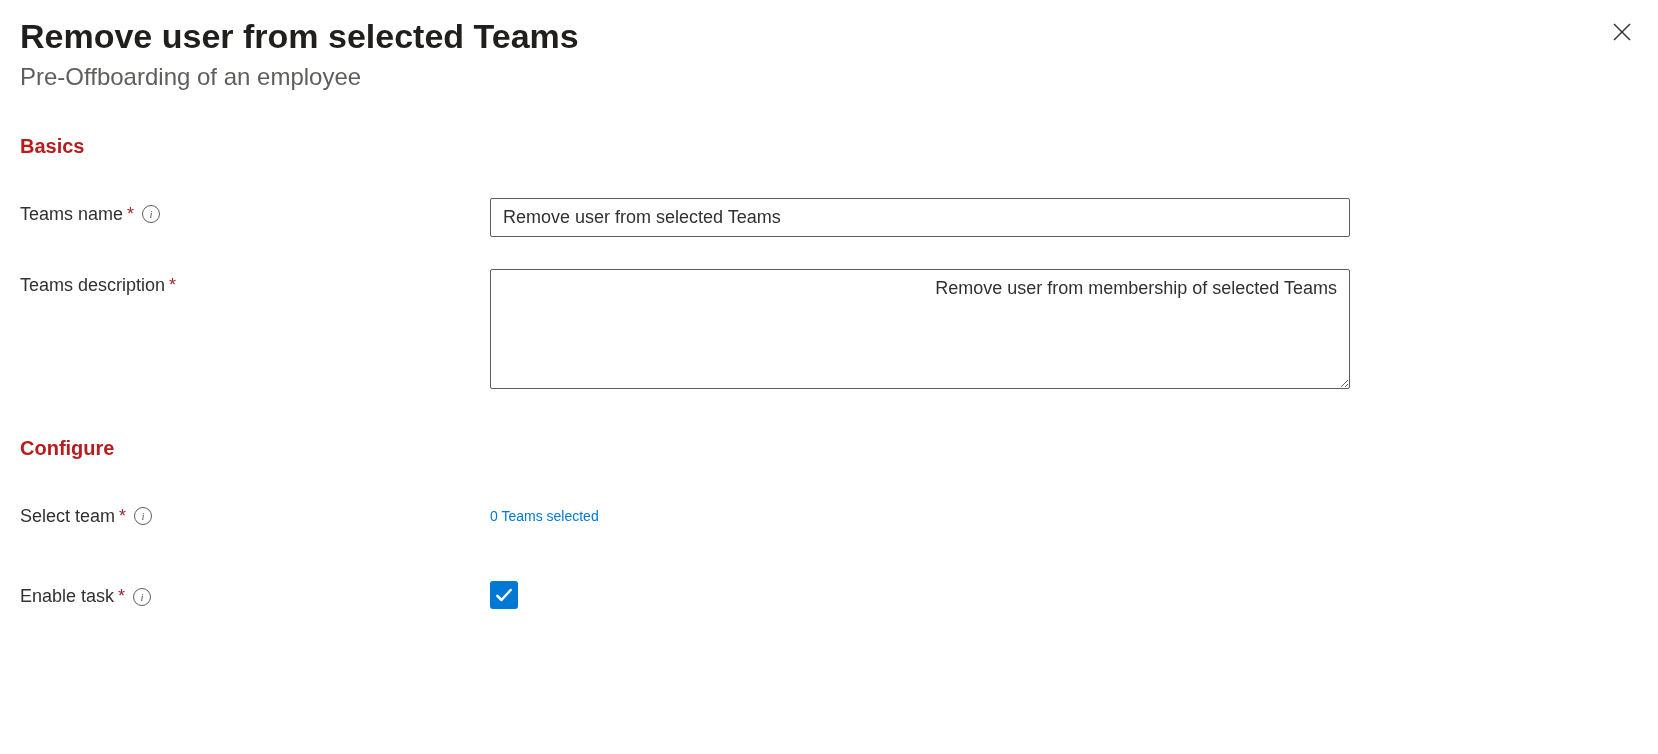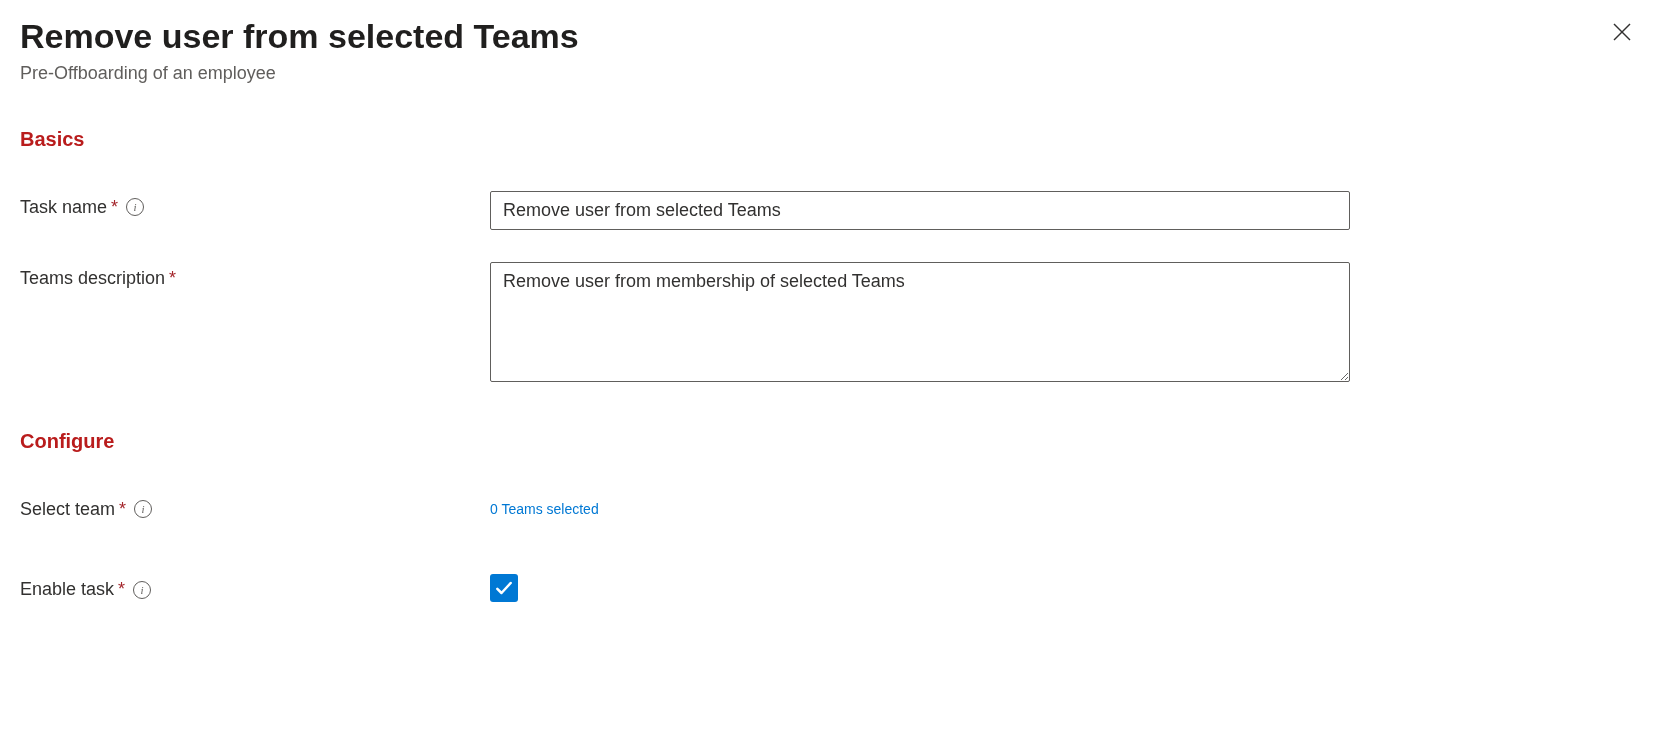--- a/index.html
+++ b/index.html
@@ -21,21 +21,21 @@
     .header-left {
       flex: 1;
     }
     .page-title {
       font-size: 34px;
       font-weight: 600;
       color: #201f1e;
       line-height: 1.2;
     }
     .page-subtitle {
-      font-size: 18px;
+      font-size: 24px;
       color: #605e5c;
       margin-top: 6px;
     }
     .close-button {
       background: none;
       border: none;
       cursor: pointer;
       padding: 4px;
       display: flex;
       align-items: center;
@@ -107,20 +107,21 @@
       width: 100%;
       padding: 8px 12px;
       font-size: 18px;
       font-family: inherit;
       border: 1px solid #605e5c;
       border-radius: 2px;
       color: #323130;
       outline: none;
       resize: vertical;
       min-height: 120px;
+      text-align: right;
     }
     .link-text {
       color: #0078d4;
       font-size: 14px;
       cursor: pointer;
       text-decoration: none;
       display: inline-block;
       padding-top: 6px;
     }
     .checkbox-wrapper {
@@ -160,21 +161,21 @@
       <line x1="4" y1="4" x2="20" y2="20"></line>
       <line x1="20" y1="4" x2="4" y2="20"></line>
     </svg>
   </button>
 </div>
 
 <h2 class="section-title">Basics</h2>
 
 <div class="form-row">
   <div class="form-label-col">
-    <span class="form-label-text">Task name</span>
+    <span class="form-label-text">Teams name</span>
     <span class="required">*</span>
     <span class="info-icon">i</span>
   </div>
   <div class="form-control-col">
     <input type="text" class="text-input" value="Remove user from selected Teams" style="">
   </div>
 </div>
 
 <div class="form-row">
   <div class="form-label-col">

